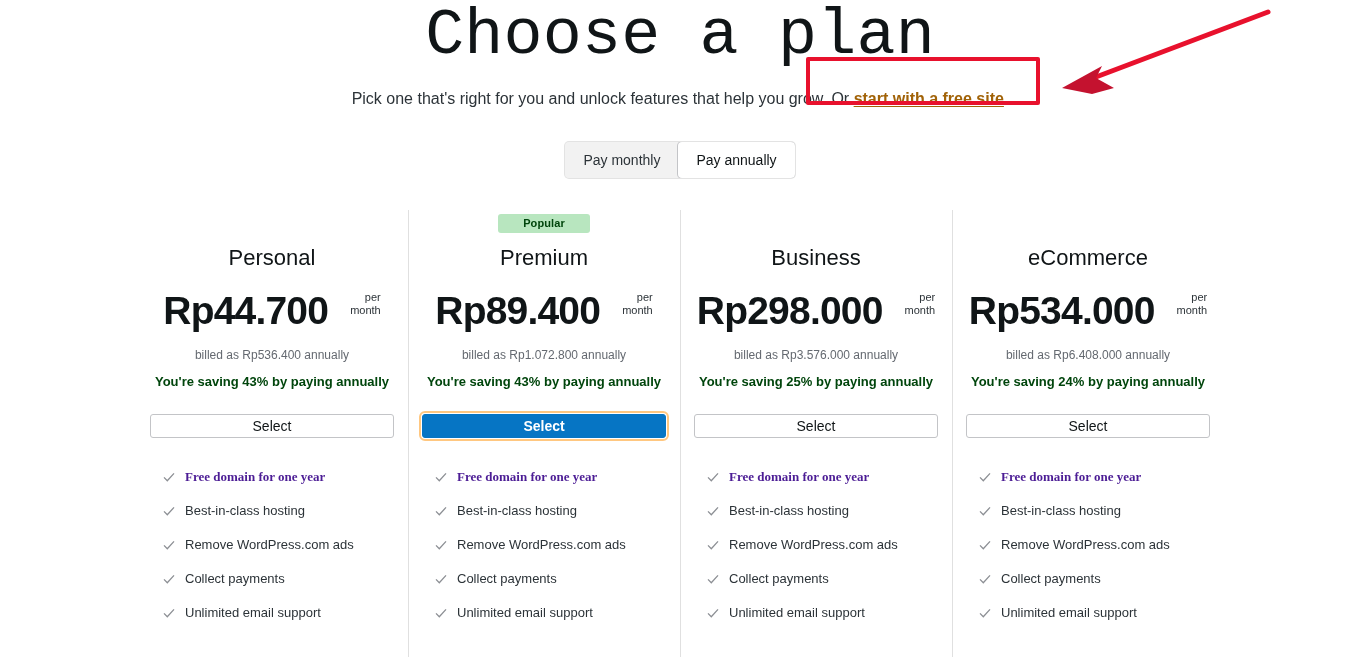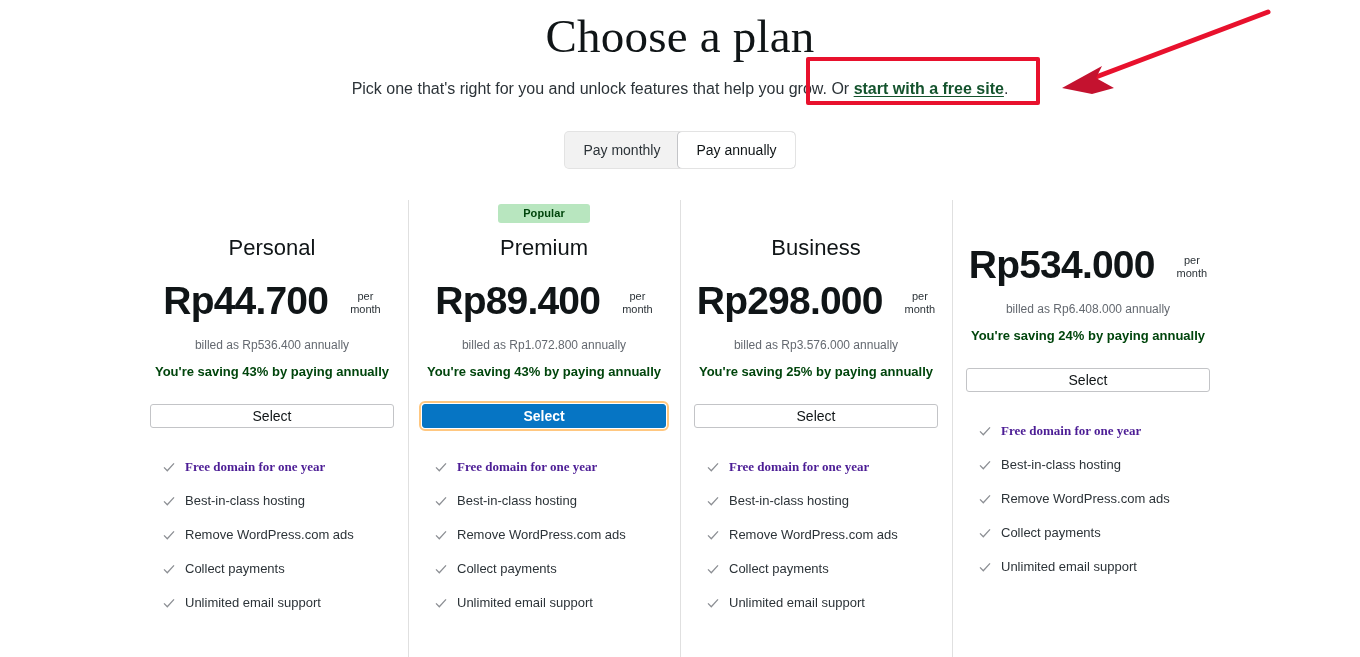--- a/index.html
+++ b/index.html
@@ -13,39 +13,38 @@
 
   body {
     font-family: "Liberation Sans", sans-serif;
     color: #101517;
     position: relative;
   }
 
   
   .page-title {
     text-align: center;
-    font-family: Liberation Serif, serif;
-    font-size: 47px;
+    font-family: Liberation Mono, monospace;
+    font-size: 65px;
     font-weight: 400;
     line-height: 1.12;
     letter-spacing: 0.2px;
     color: #101517;
-    padding-top: 10px;
   }
 
   .page-subtitle {
     text-align: center;
     font-size: 16px;
     line-height: 24px;
     color: #2c3338;
     margin-top: 14px;
   }
 
   .page-subtitle a {
-    color: #14532d;
+    color: #a16207;
     font-weight: 700;
     text-decoration: underline;
     text-underline-offset: 2px;
   }
 
   
   .toggle-wrap {
     display: flex;
     justify-content: center;
     margin-top: 31px;
@@ -148,23 +147,23 @@
     font-weight: 700;
     line-height: 44px;
     letter-spacing: -0.8px;
     color: #101517;
   }
 
   .price-unit {
     font-size: 11px;
     line-height: 13px;
     color: #2c3338;
-    text-align: center;
+    text-align: right;
     margin-left: 6px;
-    margin-top: 11px;
+    margin-top: 2px;
   }
 
   .billed {
     font-size: 12px;
     line-height: 16px;
     color: #646970;
     margin-top: 12px;
   }
 
   .saving {
@@ -440,20 +439,21 @@
               <path d="M2 7.4 L5.3 10.7 L12 3.4" fill="none" stroke="currentColor" stroke-width="1.3"></path>
             </svg>
           </span>
         <span class="feature-label">Unlimited email support</span>
       </li>
     </ul>
   </div>
 
   <div class="plan">
     <div class="badge-row"></div>
+    <div class="plan-name">eCommerce</div>
     <div class="price-row">
       <span class="price">Rp534.000</span>
       <span class="price-unit">
         <span>per</span><br>
         <span>month</span>
       </span>
     </div>
     <div class="billed">billed as Rp6.408.000 annually</div>
     <div class="saving">You're saving 24% by paying annually</div>
     <button class="select-btn">Select</button>

